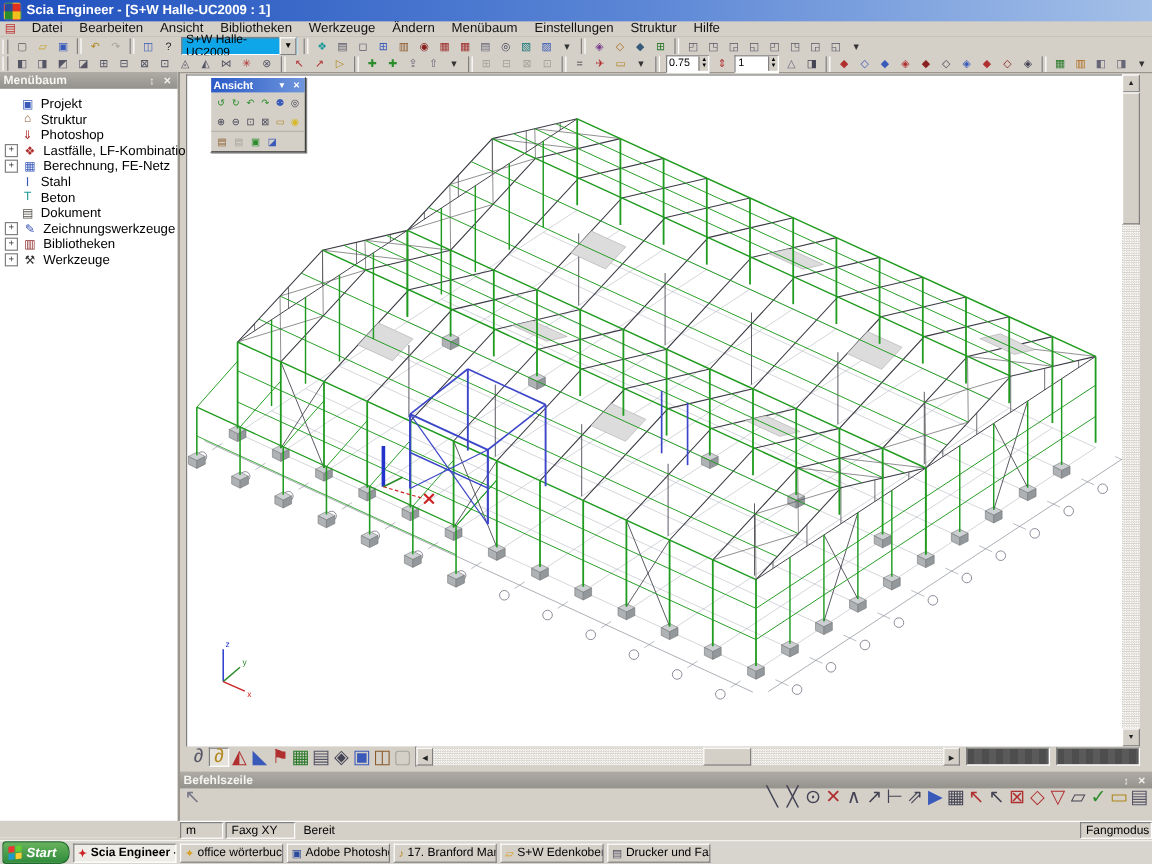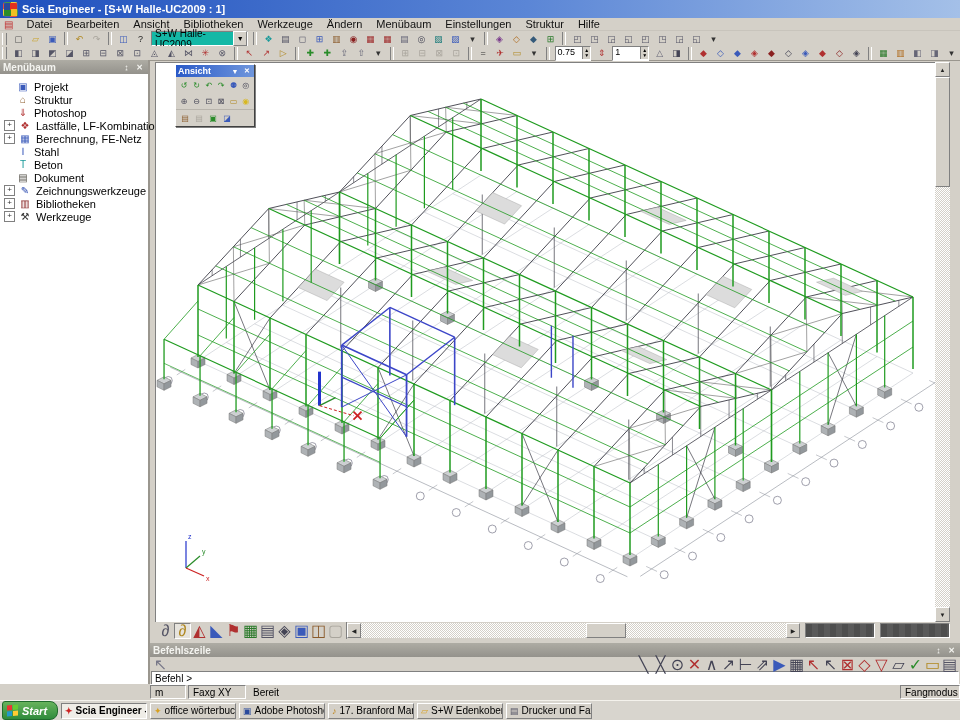--- a/index.html
+++ b/index.html
@@ -17,21 +17,21 @@
   
   .tbrow{left:0;width:960px;background:#d4d0c8;display:flex;align-items:center;font-size:9px;box-sizing:border-box;}
   #tb1{top:31px;height:15px;}
   #tb2{top:46px;height:15px;border-bottom:1px solid #9a968e;}
   .grip{width:3px;height:12px;border-left:1px solid #fff;border-right:1px solid #808080;margin:0 3px 0 2px;}
   .sep{width:2px;height:13px;border-left:1px solid #808080;border-right:1px solid #fff;margin:0 3px;}
   .strip{display:inline-flex;align-items:center;}
   .ticon{display:inline-flex;width:15px;height:14px;align-items:center;justify-content:center;margin:0;border:1px solid transparent;cursor:default;}
   .ticon.dis{color:#a8a49c !important;}
   .ticon.pressed{border-color:#808080 #fff #fff #808080;background:#e6e3dc;}
-  .combo{display:inline-flex;align-items:center;height:13px;background:#14b8a6;border:1px solid;border-color:#808080 #fff #fff #808080;font-size:10px;padding-left:3px;width:92px;justify-content:flex-end;margin:0 2px;}
+  .combo{display:inline-flex;align-items:center;height:13px;background:#0ea5e9;border:1px solid;border-color:#808080 #fff #fff #808080;font-size:10px;padding-left:3px;width:92px;justify-content:flex-end;margin:0 2px;}
   .combo .cbtn{width:13px;height:13px;background:#d4d0c8;border:1px solid;border-color:#fff #808080 #808080 #fff;display:inline-flex;align-items:center;justify-content:center;font-size:7px;}
   .spin{display:inline-flex;align-items:flex-start;height:13px;background:#fff;border:1px solid;border-color:#808080 #fff #fff #808080;font-size:9px;width:34px;justify-content:space-between;padding-left:2px;margin:0 2px;}
   .spin .arr{display:flex;flex-direction:column;font-size:5px;line-height:5px;background:#d4d0c8;border-left:1px solid #808080;padding:1px;}
   
   #sidebar{left:0;top:60px;width:150px;height:638px;background:#fff;border-right:2px solid #9a968e;box-sizing:border-box;}
   .pcaption{height:14px;background:linear-gradient(#aeaca4,#94928c);color:#f4f4f0;font-size:10px;font-weight:bold;display:flex;align-items:center;padding:0 3px;justify-content:space-between;}
   .pbtns{display:flex;gap:2px;}
   .pbtn{width:11px;height:11px;font-size:8px;display:inline-flex;align-items:center;justify-content:center;color:#f4f4f0;}
   #tree{padding:6px 0 0 4px;font-size:11px;color:#000;}
   .trow{display:flex;align-items:center;height:13px;white-space:nowrap;}
@@ -799,23 +799,20 @@
         <span class="ticon" style="color: rgb(68, 68, 85);">↖</span>
         <span class="ticon" style="color: rgb(176, 48, 48);">⊠</span>
         <span class="ticon" style="color: rgb(176, 48, 48);">◇</span>
         <span class="ticon" style="color: rgb(176, 48, 48);">▽</span>
         <span class="ticon" style="color: rgb(68, 68, 85);">▱</span>
         <span class="ticon" style="color: rgb(42, 140, 42);">✓</span>
         <span class="ticon" style="color: rgb(176, 136, 32);">▭</span>
         <span class="ticon" style="color: rgb(85, 85, 102);">▤</span>
       </span>
   </div>
-  <div id="cmdinput">
-    <span>Befehl &gt;</span>
-  </div>
 </div>
 
 <div class="abs" id="sidebar-bottom"></div>
 <div class="abs" id="status">
   <span class="stseg" style="width:36px;">m</span>
   <span class="stseg" style="width:58px;">Faxg XY</span>
   <span class="stseg" style="flex:1;border-color:transparent;">Bereit</span>
   <span class="stseg" style="width:60px;margin-right:0;">Fangmodus</span>
 </div>
 

